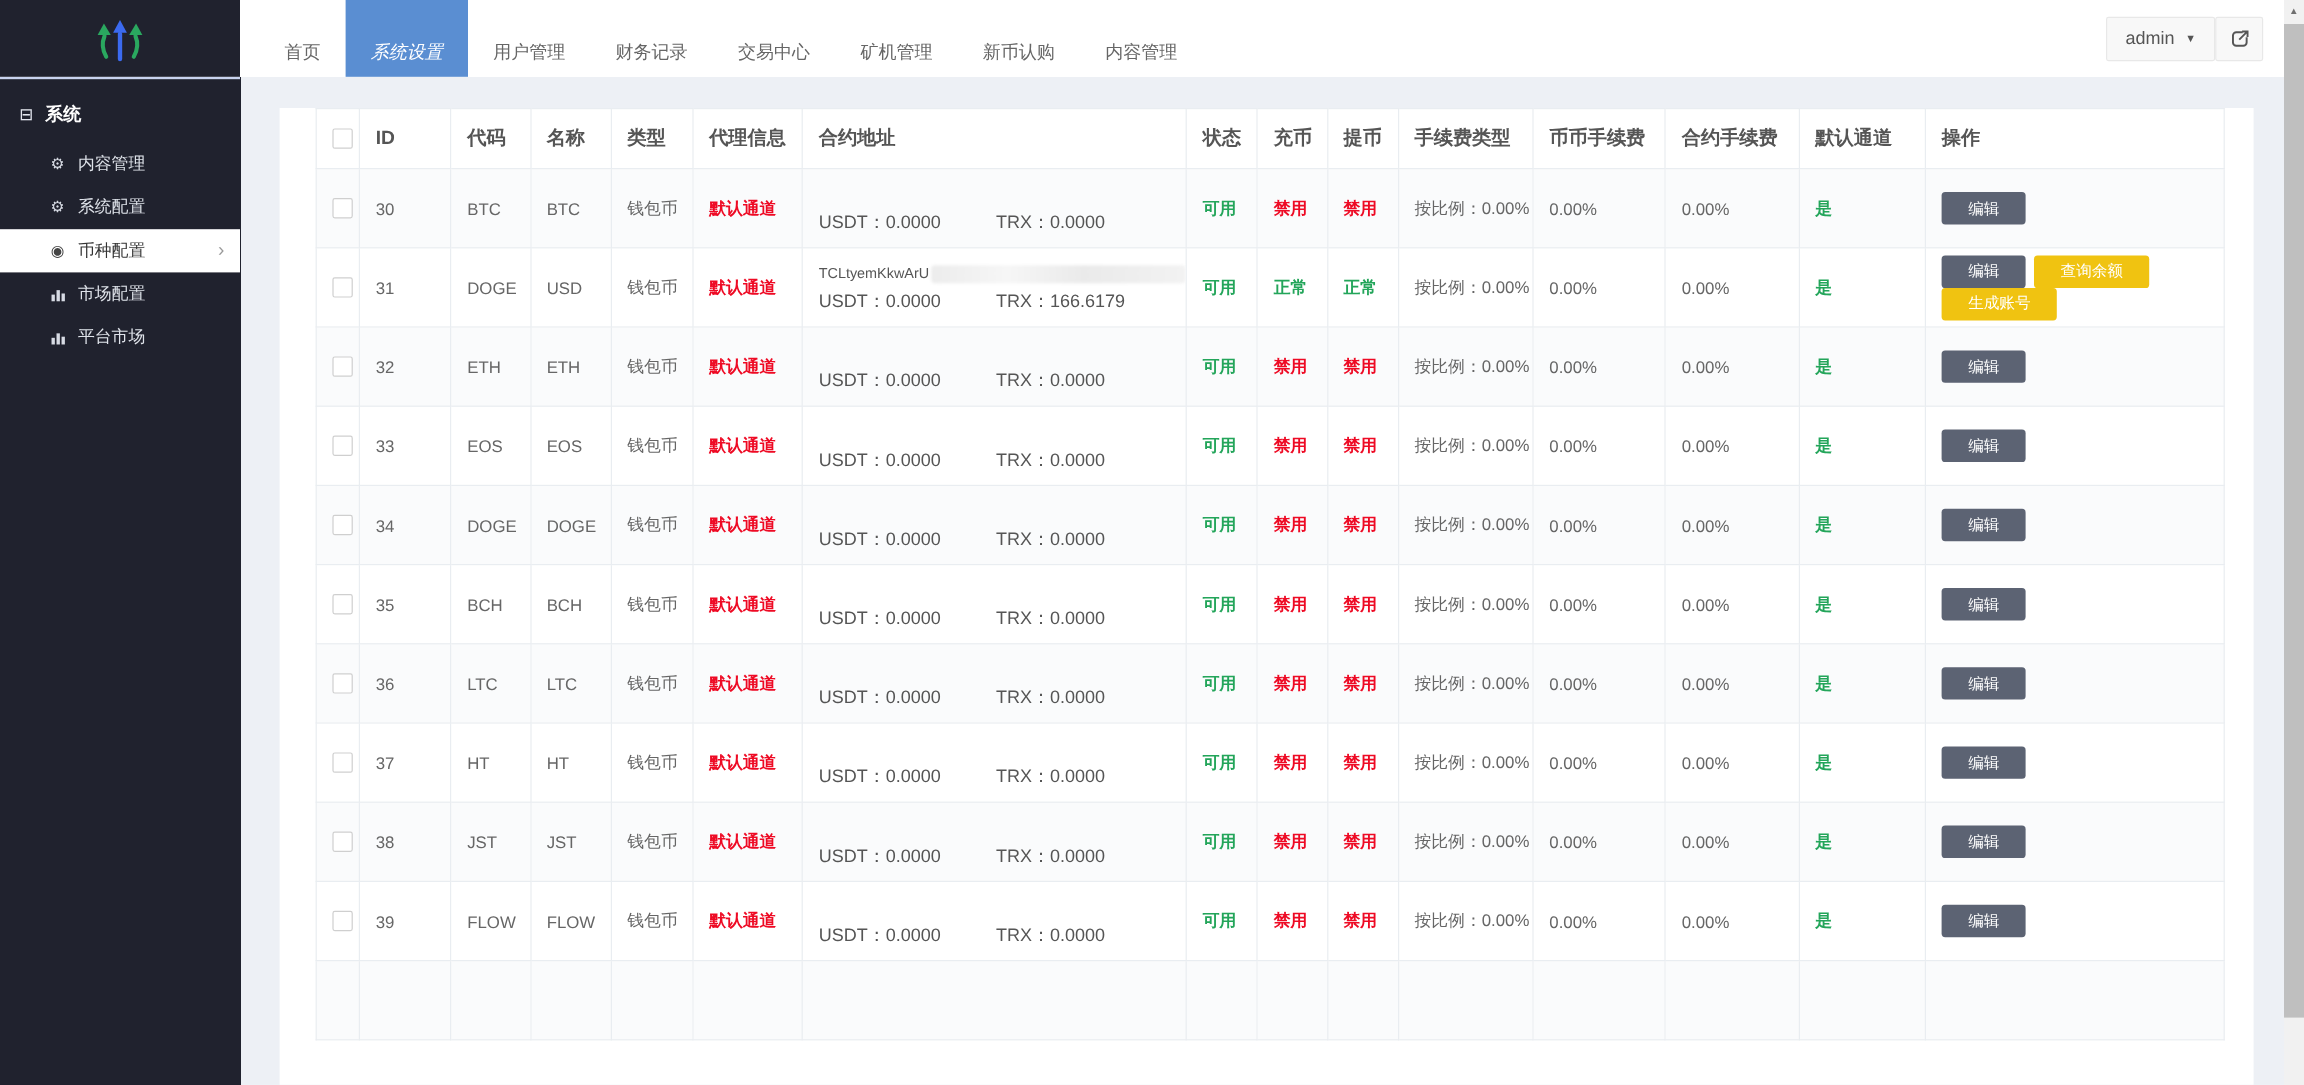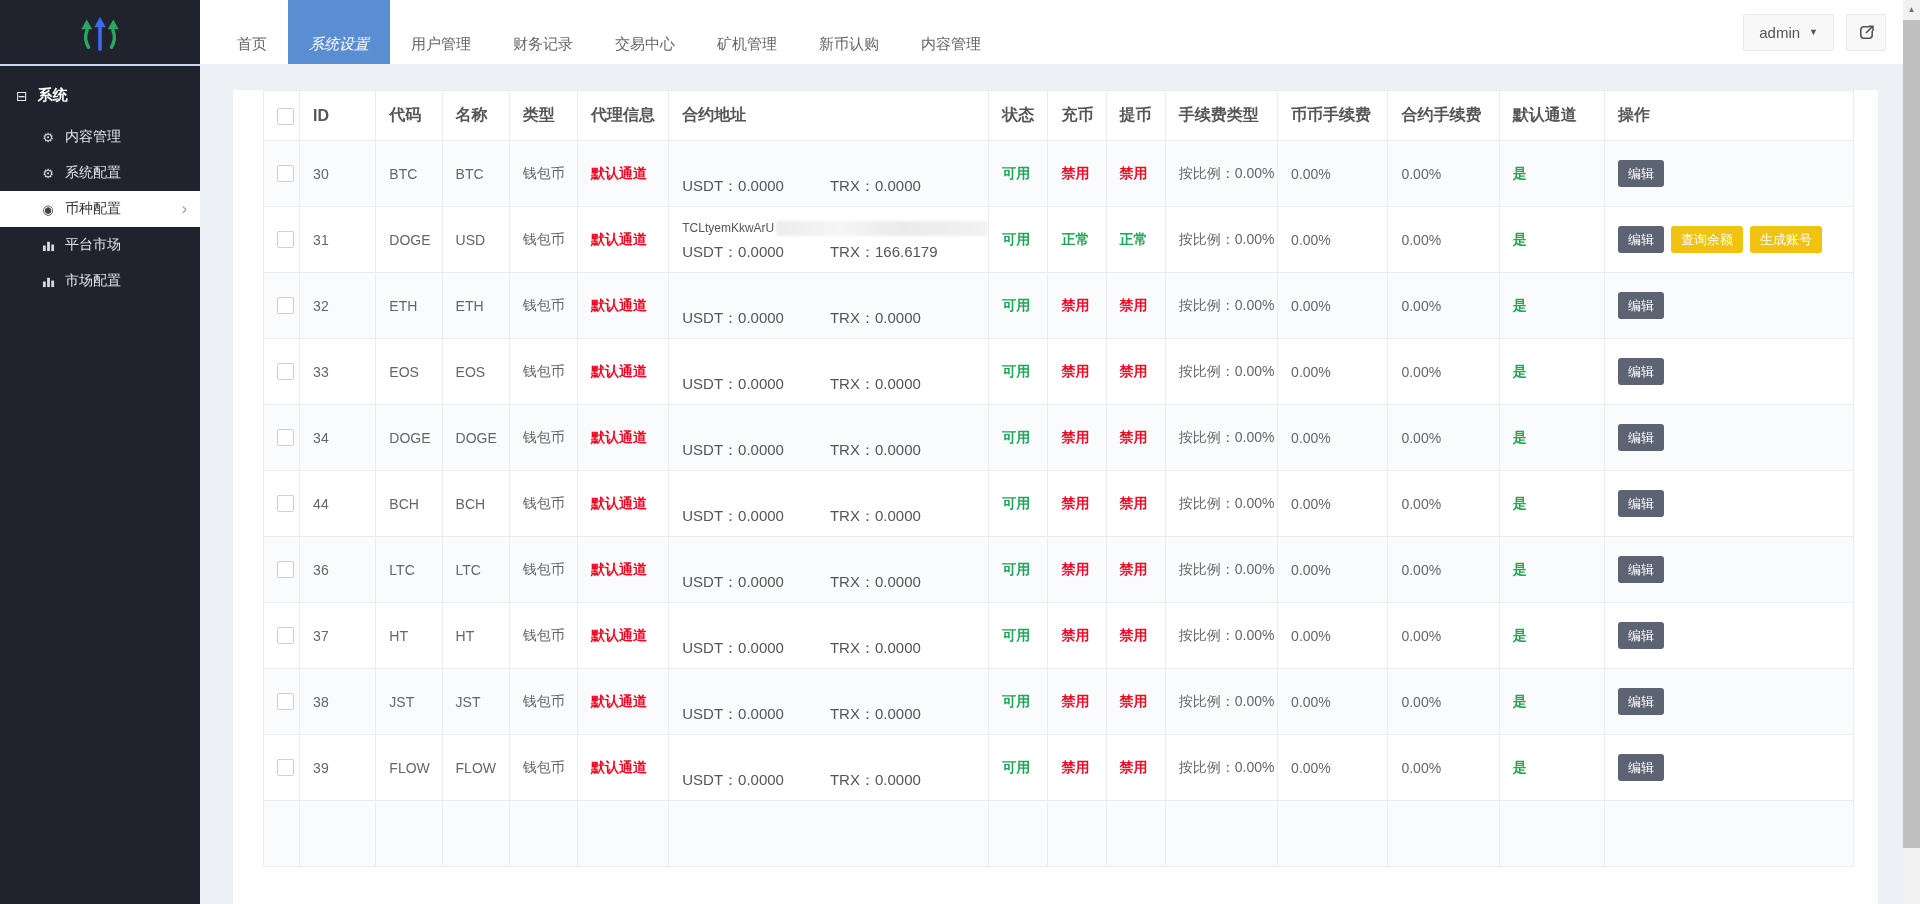--- a/index.html
+++ b/index.html
@@ -5,21 +5,21 @@
   * { margin:0; padding:0; box-sizing:border-box; }
   html,body { width:1920px; height:904px; overflow:hidden;
     font-family:"Liberation Sans","DejaVu Sans",sans-serif; background:#edf0f5; }
 
   
   .navbar { position:fixed; left:0; top:0; right:17px; height:64px; background:#fff; display:flex; z-index:5; }
   .logo-box { width:200px; height:64px; background:#20222e; display:flex; align-items:center; justify-content:center; flex:0 0 200px; }
   .tabs { display:flex; margin-left:16px; }
   .tab { padding:12px 21px; line-height:64px; font-size:15px; color:#666; cursor:pointer; white-space:nowrap; }
   .tab.active { background:#5a8ed2; color:#fff;font-style:italic; }
-  .nav-right { margin-left:auto; display:flex; align-items:center; gap:12px; margin-right:17px; }
+  .nav-right { margin-left:auto; display:flex; align-items:center; margin-right:17px; }
   .admin-btn { height:37px; padding:0 15px; background:#f8f8f8; border:1px solid #e8e8e8; border-radius:2px;
     color:#555; font-size:15px; display:flex; align-items:center; gap:9px; cursor:pointer; }
   .admin-btn .caret { font-size:9px; color:#555; }
   .logout-btn { width:40px; height:37px; background:#f8f8f8; border:1px solid #e8e8e8; border-radius:2px;
     display:flex; align-items:center; justify-content:center; cursor:pointer; }
 
   
   .sidebar { position:fixed; left:0; top:64px; bottom:0; width:200px; background:#20222e; border-top:2px solid #c9d4f0; }
   .side-section { display:flex; align-items:center; gap:10px; padding:20px 0 14px 16px; color:#fff; font-size:15px; font-weight:700; cursor:pointer; }
   .side-section .box-icon { font-size:14px; font-weight:400; color:#e3e6ee; }
@@ -43,21 +43,21 @@
   th { height:50px; text-align:left; font-size:16px; font-weight:700; color:#555; background:#fff; }
   td { height:66px; font-size:14px; color:#666; }
   tbody tr:nth-child(odd) td { background:#fafbfc; }
   .cb { display:inline-block; width:17px; height:17px; border:1px solid #cfcfcf; border-radius:2px; background:#fff; vertical-align:middle; cursor:pointer; }
   .t-green { color:#23a55a; font-weight:700; }
   .t-red { color:#ee0a24; font-weight:700; }
   .addr-line { height:24px; line-height:24px; font-size:12px; color:#555; white-space:nowrap; }
   .redacted { display:inline-block; width:212px; height:15px; border-radius:3px; vertical-align:middle;
     background:linear-gradient(90deg,#ececec,#f6f6f6 30%,#eaeaea 60%,#f2f2f2); filter:blur(1.5px); margin:0 2px; }
   .bal-line { height:24px; line-height:24px; font-size:15px; color:#555; display:flex; gap:46px; white-space:nowrap; }
-  .mini-btn { height:27px; padding:0 10px; border:none; border-radius:3px; color:#fff; font-size:13px; margin-right:7px; cursor:pointer; white-space:nowrap; }
+  .mini-btn { height:27px; padding:0 22px; border:none; border-radius:3px; color:#fff; font-size:13px; margin-right:7px; cursor:pointer; white-space:nowrap; }
   .mini-dark { background:#5c6373; }
   .mini-yellow { background:#f0c311; }
   .partial-row td { height:66px; }
 
   
   .scrollbar { position:fixed; right:0; top:0; bottom:0; width:17px; background:#f1f1f1; z-index:9; }
   .sb-btn { height:18px; display:flex; align-items:center; justify-content:center; font-size:8px; color:#6f6f6f; cursor:pointer; }
   .sb-thumb { position:absolute; left:0; right:0; top:20px; height:828px; background:#bfbfbf; cursor:pointer; }
 </style>
 </head>
@@ -119,33 +119,33 @@
   <div class="side-item">
     <span class="s-icon">
       <svg width="13" height="13" viewBox="0 0 14 14">
           <g fill="#d7dbe4">
             <rect x="1" y="7" width="3" height="6"></rect>
             <rect x="5.5" y="3" width="3" height="10"></rect>
             <rect x="10" y="6" width="3" height="7"></rect>
           </g>
         </svg>
     </span>
-    <span>平台市场</span>
+    <span>市场配置</span>
   </div>
   <div class="side-item">
     <span class="s-icon">
       <svg width="13" height="13" viewBox="0 0 14 14">
           <g fill="#d7dbe4">
             <rect x="1" y="7" width="3" height="6"></rect>
             <rect x="5.5" y="3" width="3" height="10"></rect>
             <rect x="10" y="6" width="3" height="7"></rect>
           </g>
         </svg>
     </span>
-    <span>市场配置</span>
+    <span>平台市场</span>
   </div>
 </div>
 
 <div class="main">
   <div class="card">
 
     <table>
       <colgroup>
         <col style="width:36px">
           <col style="width:76px">
@@ -293,21 +293,21 @@
     <td><span class="t-red">禁用</span></td>
     <td><span class="t-red">禁用</span></td>
     <td>按比例：0.00%</td>
     <td>0.00%</td>
     <td>0.00%</td>
     <td><span class="t-green">是</span></td>
     <td><span><button class="mini-btn mini-dark">编辑</button></span></td>
   </tr>
           <tr>
     <td><span class="cb"></span></td>
-    <td>44</td>
+    <td>35</td>
     <td>BCH</td>
     <td>BCH</td>
     <td>钱包币</td>
     <td><span class="t-red">默认通道</span></td>
     <td class="addr-cell">
       <div class="addr-line"><span></span><span></span></div>
       <div class="bal-line">
         <span>USDT：0.0000</span>
         <span>TRX：0.0000</span>
       </div>

